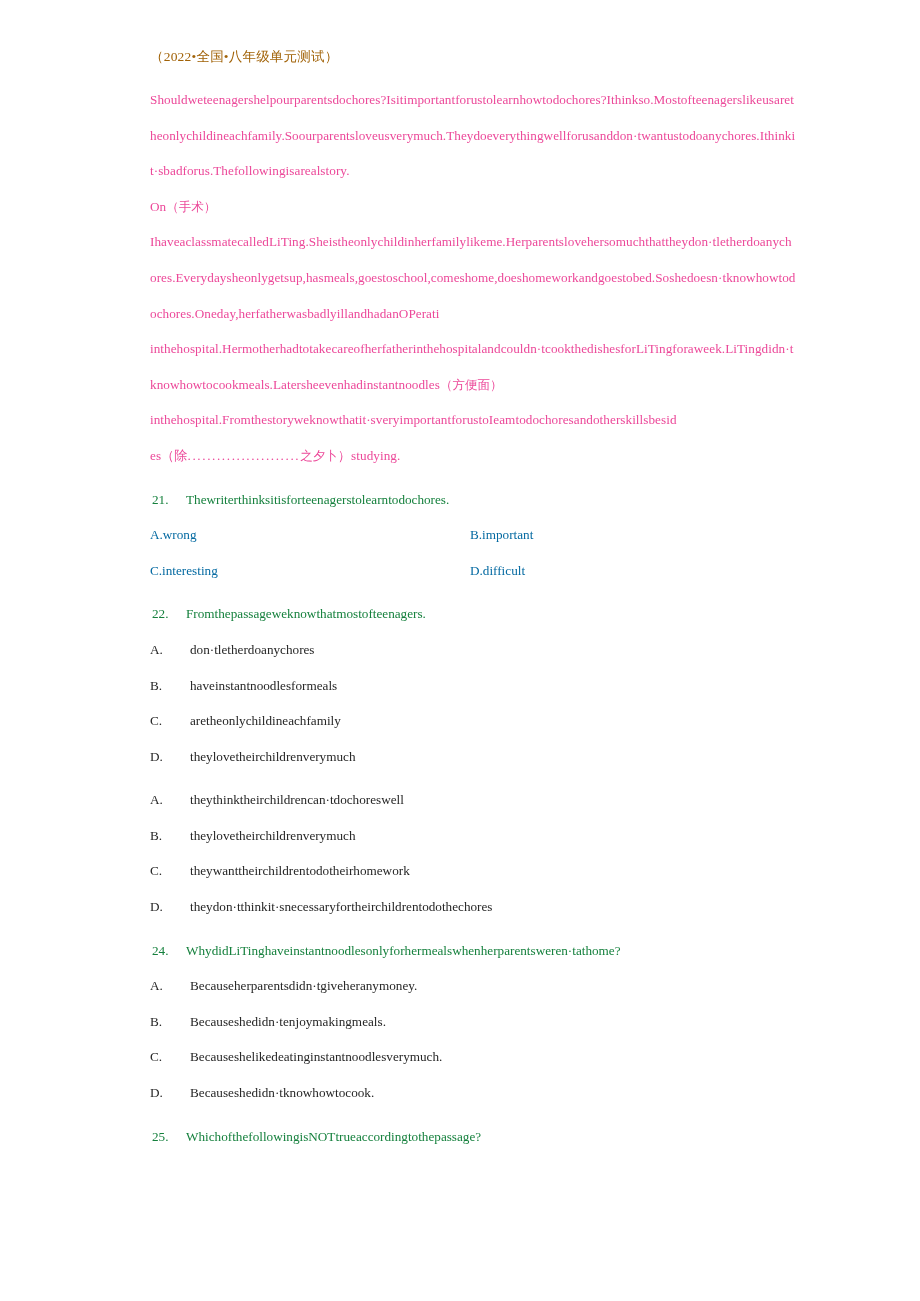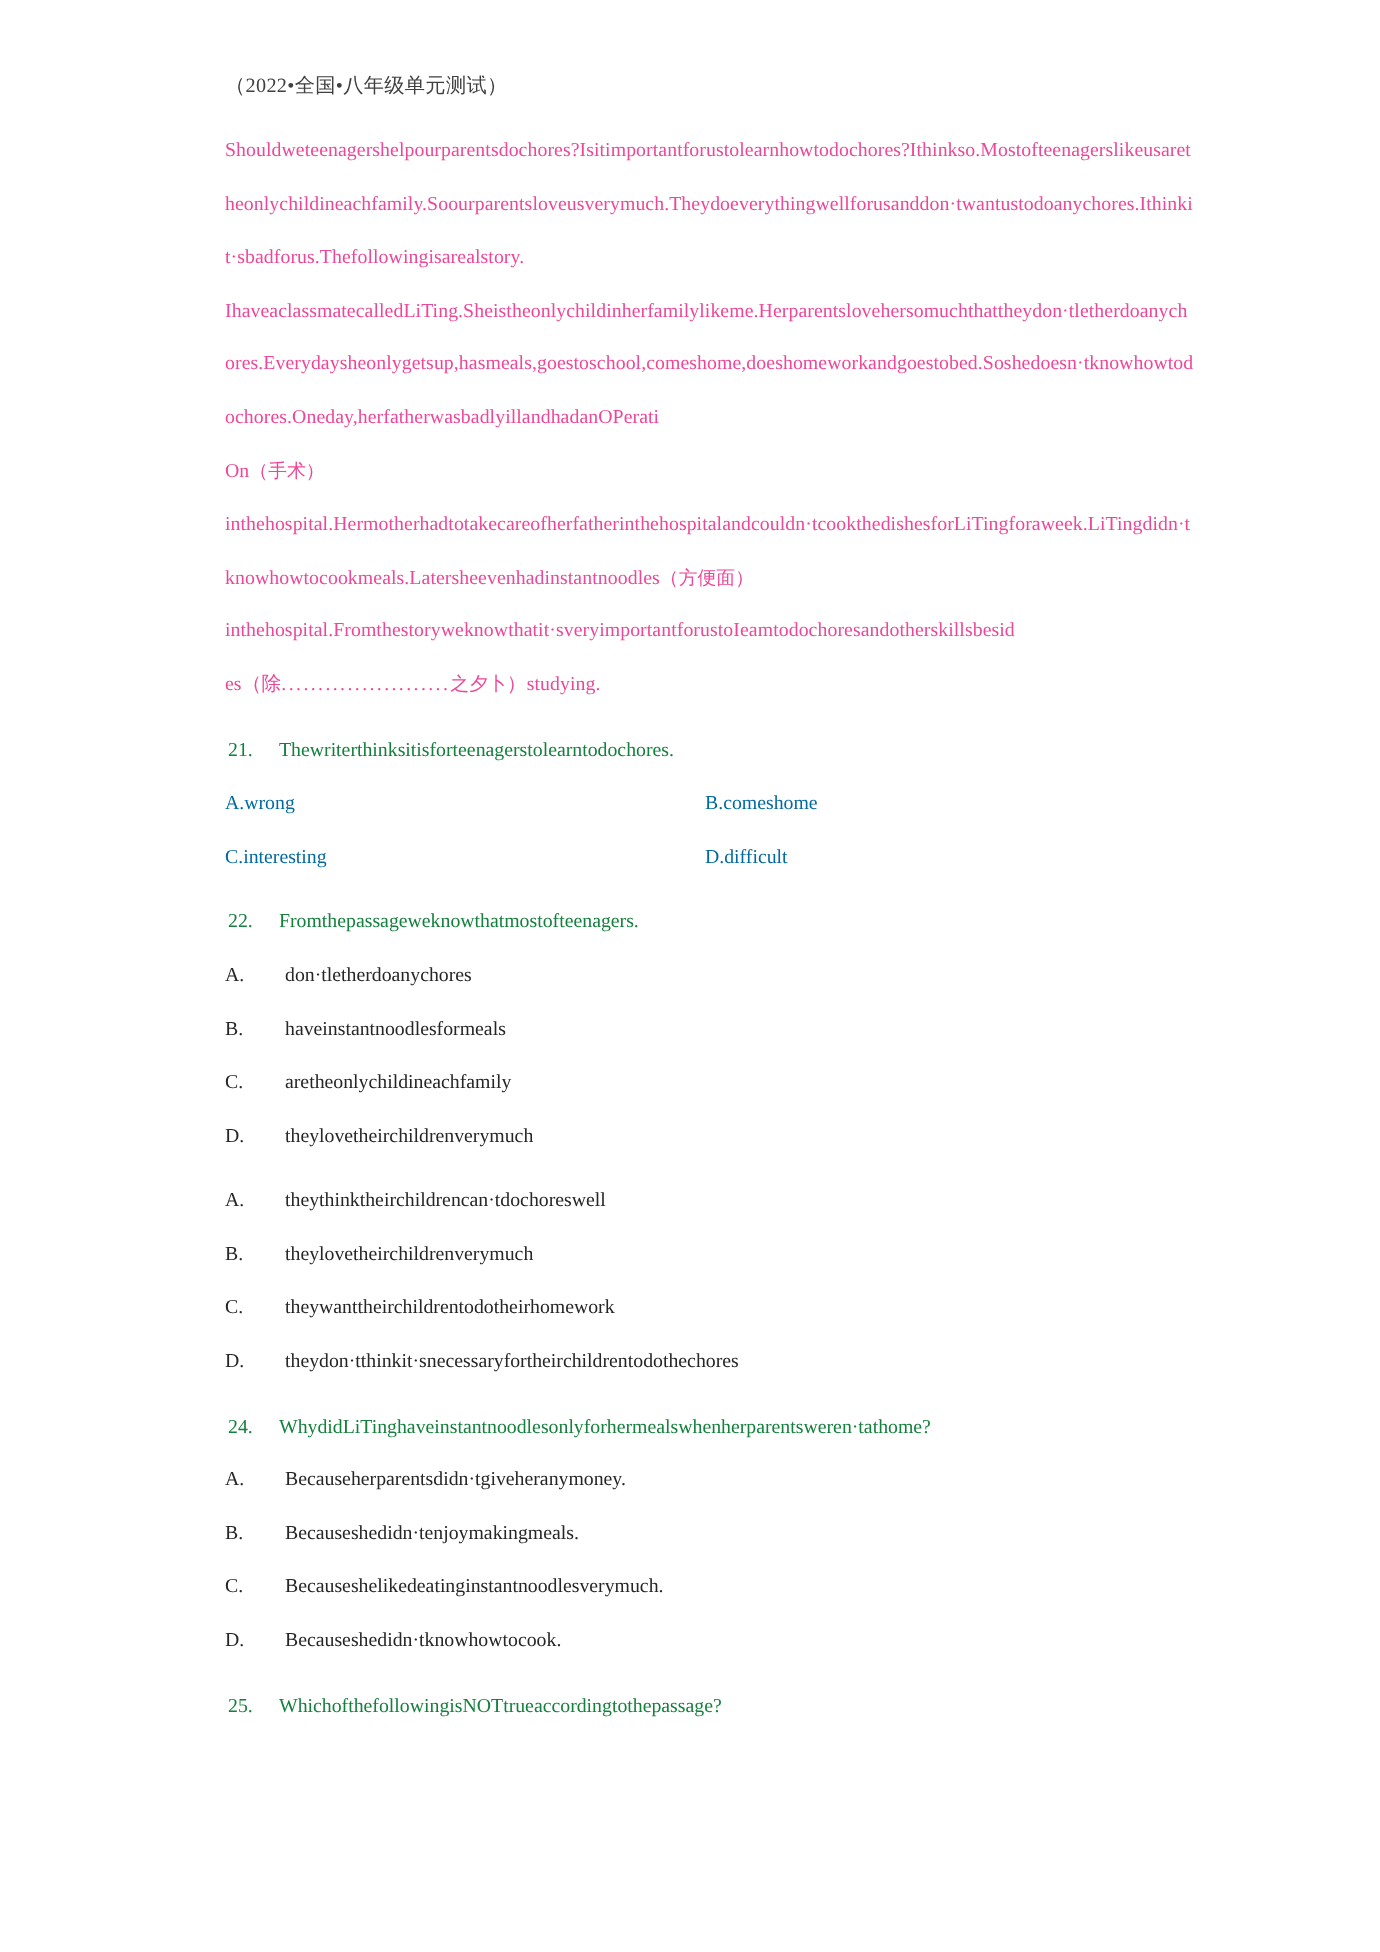--- a/index.html
+++ b/index.html
@@ -26,21 +26,21 @@
     position: absolute;
     left: 150px;
     top: 48px;
     width: 646px;
   }
 
   
   .doc-header {
     font-size: 13.5px;
     line-height: 18px;
-    color: #404040;
+    color: #a16207;
     margin-bottom: 16px;
     white-space: nowrap;
     letter-spacing: 0.2px;
   }
 
   
   .passage {
     font-size: 13.2px;
     line-height: 35.6px;
     text-align: justify;
@@ -118,45 +118,45 @@
 
 <div class="page">
   <div class="content">
 
     <div class="doc-header">（2022•全国•八年级单元测试）</div>
 
     <div class="passage">
 
       <p>Shouldweteenagershelpourparentsdochores?Isitimportantforustolearnhowtodochores?Ithinkso.Mostofteenagerslikeusaretheonlychildineachfamily.Soourparentsloveusverymuch.Theydoeverythingwellforusanddon·twantustodoanychores.Ithinkit·sbadforus.Thefollowingisarealstory.</p>
 
-      <p>IhaveaclassmatecalledLiTing.Sheistheonlychildinherfamilylikeme.Herparentslovehersomuchthattheydon·tletherdoanychores.Everydaysheonlygetsup,hasmeals,goestoschool,comeshome,doeshomeworkandgoestobed.Soshedoesn·tknowhowtodochores.Oneday,herfatherwasbadlyillandhadanOPerati</p>
-
       <p>
         <span>On</span><span class="cjk">（手术）</span>
       </p>
 
+      <p>IhaveaclassmatecalledLiTing.Sheistheonlychildinherfamilylikeme.Herparentslovehersomuchthattheydon·tletherdoanychores.Everydaysheonlygetsup,hasmeals,goestoschool,comeshome,doeshomeworkandgoestobed.Soshedoesn·tknowhowtodochores.Oneday,herfatherwasbadlyillandhadanOPerati</p>
+
       <p>
         <span>inthehospital.Hermotherhadtotakecareofherfatherinthehospitalandcouldn·tcookthedishesforLiTingforaweek.LiTingdidn·tknowhowtocookmeals.Latersheevenhadinstantnoodles</span><span class="cjk">（方便面）</span>
       </p>
 
       <p>inthehospital.Fromthestoryweknowthatit·sveryimportantforustoIeamtodochoresandotherskillsbesid</p>
 
       <p>
         <span>es（除</span><span class="dots">.......................</span><span class="cjk">之夕卜</span><span>）studying.</span>
       </p>
     </div>
 
     <div class="question-block">
       <div class="q-stem">
         <span class="q-num">21.</span><span>Thewriterthinksitisforteenagerstolearntodochores.</span>
       </div>
       <div class="opts-grid">
         <div class="opts-row">
           <span class="cell">A.wrong</span>
-          <span class="cell">B.comeshome</span>
+          <span class="cell">B.important</span>
         </div>
         <div class="opts-row">
           <span class="cell">C.interesting</span>
           <span class="cell">D.difficult</span>
         </div>
       </div>
     </div>
 
     <div class="question-block">
       <div class="q-stem">

